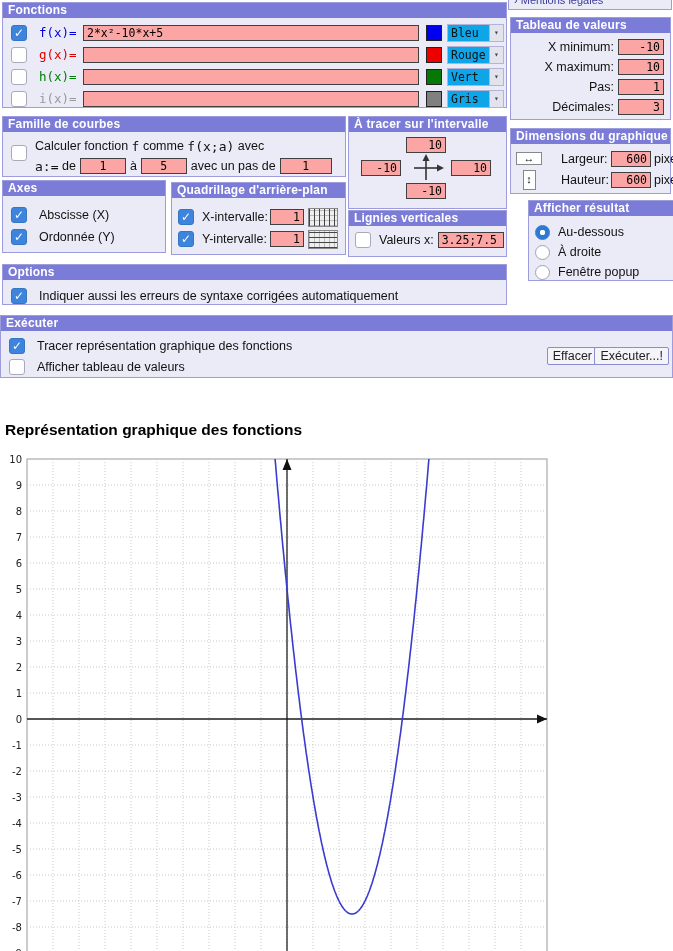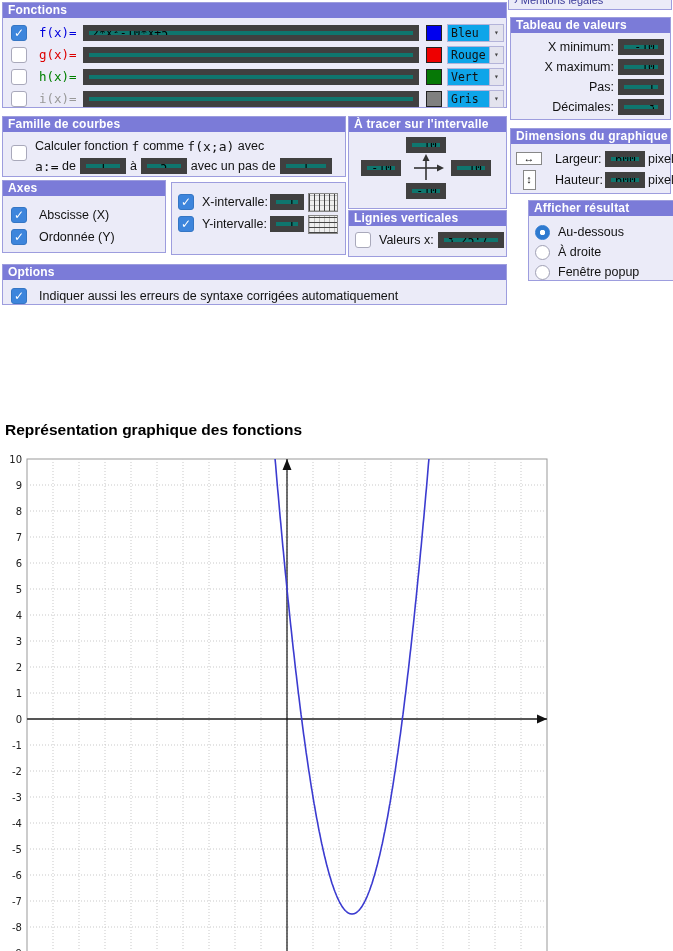--- a/index.html
+++ b/index.html
@@ -15,21 +15,21 @@
   .row{display:flex;align-items:center;}
   .cb{width:16px;height:16px;border-radius:3px;background:#fff;border:1px solid #a9a9bb;
       box-sizing:border-box;flex:none;position:relative;cursor:pointer;}
   .cb.checked{background:#3d85dc;border-color:#3576c4;}
   .cb.checked::after{content:"✓";position:absolute;left:2px;top:0px;color:#fff;
       font-size:12px;font-weight:bold;line-height:14px;}
   .radio{width:15px;height:15px;border-radius:50%;background:#fff;border:1px solid #a0a0b4;
       box-sizing:border-box;flex:none;cursor:pointer;}
   .radio.checked{border-color:#2e7ad0;
       background:radial-gradient(circle,#fff 0,#fff 2.5px,#2e7ad0 3px,#2e7ad0 100%);}
-  input{border:6px solid #404040;background:#0f766e;
+  input{border:1px solid #404040;background:#fca5a5;
       font:11.5px "DejaVu Sans Mono",monospace;height:16px;box-sizing:border-box;padding:0 3px;}
   input.num{text-align:right;}
   input.ctr{text-align:center;}
   .mono{font-family:"DejaVu Sans Mono",monospace;}
   .fake-select{display:flex;align-items:center;border:1px solid #b3b3d9;background:#0ea5e9;
       height:18px;box-sizing:border-box;width:57px;
       font:11.5px "DejaVu Sans Mono",monospace;cursor:pointer;flex:none;}
   .fake-select .txt{flex:1;padding-left:3px;white-space:nowrap;}
   .fake-select .arr{width:13px;height:100%;background:#e3e3ee;border-left:1px solid #b3b3d9;
       font-size:8px;display:flex;align-items:center;justify-content:center;color:#444;flex:none;}
@@ -99,21 +99,21 @@
   .p-options .lbl{margin-left:12px;}
 
   .p-dimensions{left:510px;top:128px;width:161px;height:66px;}
   .p-dimensions .body{padding:4px 3px 4px 4px;}
   .p-dimensions .row{height:21px;}
   .dim-icon-wrap{width:28px;display:flex;justify-content:center;flex:none;}
   .dim-icon{border:1px solid #888;background:#fff;display:flex;align-items:center;
       justify-content:center;font-size:11px;line-height:1;color:#111;box-sizing:border-box;}
   .dim-icon.h{width:26px;height:13px;}
   .dim-icon.v{width:13px;height:20px;}
-  .p-dimensions .lbl{width:50px;flex:none;margin-left:12px;}
+  .p-dimensions .lbl{width:50px;flex:none;margin-left:18px;}
   .p-dimensions input{width:40px;flex:none;}
   .p-dimensions .sfx{margin-left:3px;}
 
   .p-afficher{left:528px;top:200px;width:161px;height:81px;}
   .p-afficher .body{padding:6px 6px;}
   .p-afficher .row{height:20px;}
   .p-afficher .lbl{margin-left:8px;}
 
   .p-executer{left:0px;top:315px;width:673px;height:63px;}
   .p-executer .body{position:relative;padding:4px 8px;height:47px;box-sizing:border-box;}
@@ -234,20 +234,21 @@
         <span class="lbl">Abscisse (X)</span>
       </div>
       <div class="row">
         <span class="cb checked"></span>
         <span class="lbl">Ordonnée (Y)</span>
       </div>
     </div>
   </div>
 
   <div class="panel p-quadrillage">
+    <div class="panel-header">Quadrillage d'arrière-plan</div>
     <div class="body">
       <div class="row">
         <span class="cb checked"></span>
         <span class="lbl">X-intervalle:</span>
         <input class="num" value="1" style="">
         <span class="grid-icon vert"></span>
       </div>
       <div class="row">
         <span class="cb checked"></span>
         <span class="lbl">Y-intervalle:</span>
@@ -311,20 +312,35 @@
         <span class="radio"></span>
         <span class="lbl">À droite</span>
       </div>
       <div class="row">
         <span class="radio"></span>
         <span class="lbl">Fenêtre popup</span>
       </div>
     </div>
   </div>
 
+  <div class="panel p-executer">
+    <div class="panel-header">Exécuter</div>
+    <div class="body">
+      <div class="row">
+        <span class="cb checked"></span>
+        <span class="lbl">Tracer représentation graphique des fonctions</span>
+      </div>
+      <div class="row">
+        <span class="cb"></span>
+        <span class="lbl">Afficher tableau de valeurs</span>
+      </div>
+      <button class="btn btn-effacer">Effacer</button>
+      <button class="btn btn-executer">Exécuter...!</button>
+    </div>
+  </div>
 
   <div class="result-heading">Représentation graphique des fonctions</div>
 
   <svg id="graph" width="560" height="530">
       <defs>
         <clipPath id="plotclip">
           <rect x="27" y="4" width="520" height="520"></rect>
         </clipPath>
       </defs>
       <rect x="27" y="4" width="520" height="520" fill="#ffffff" stroke="#999999" stroke-width="1"></rect>

